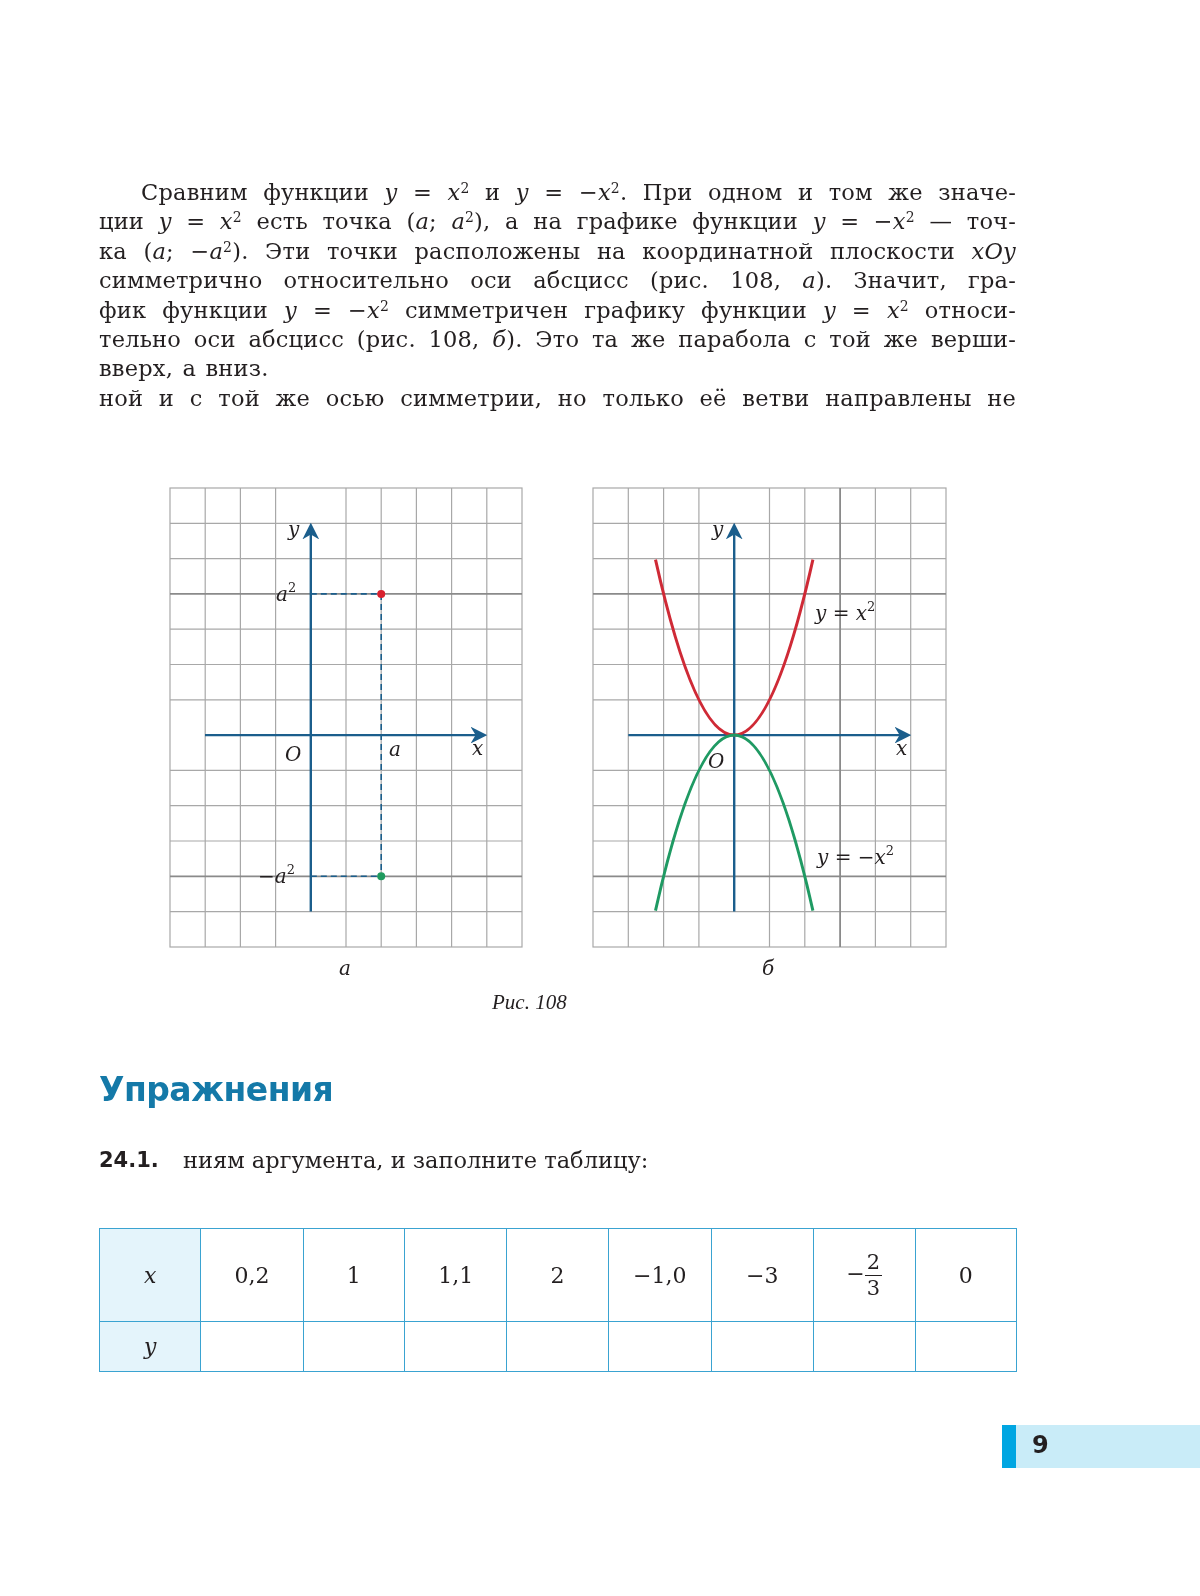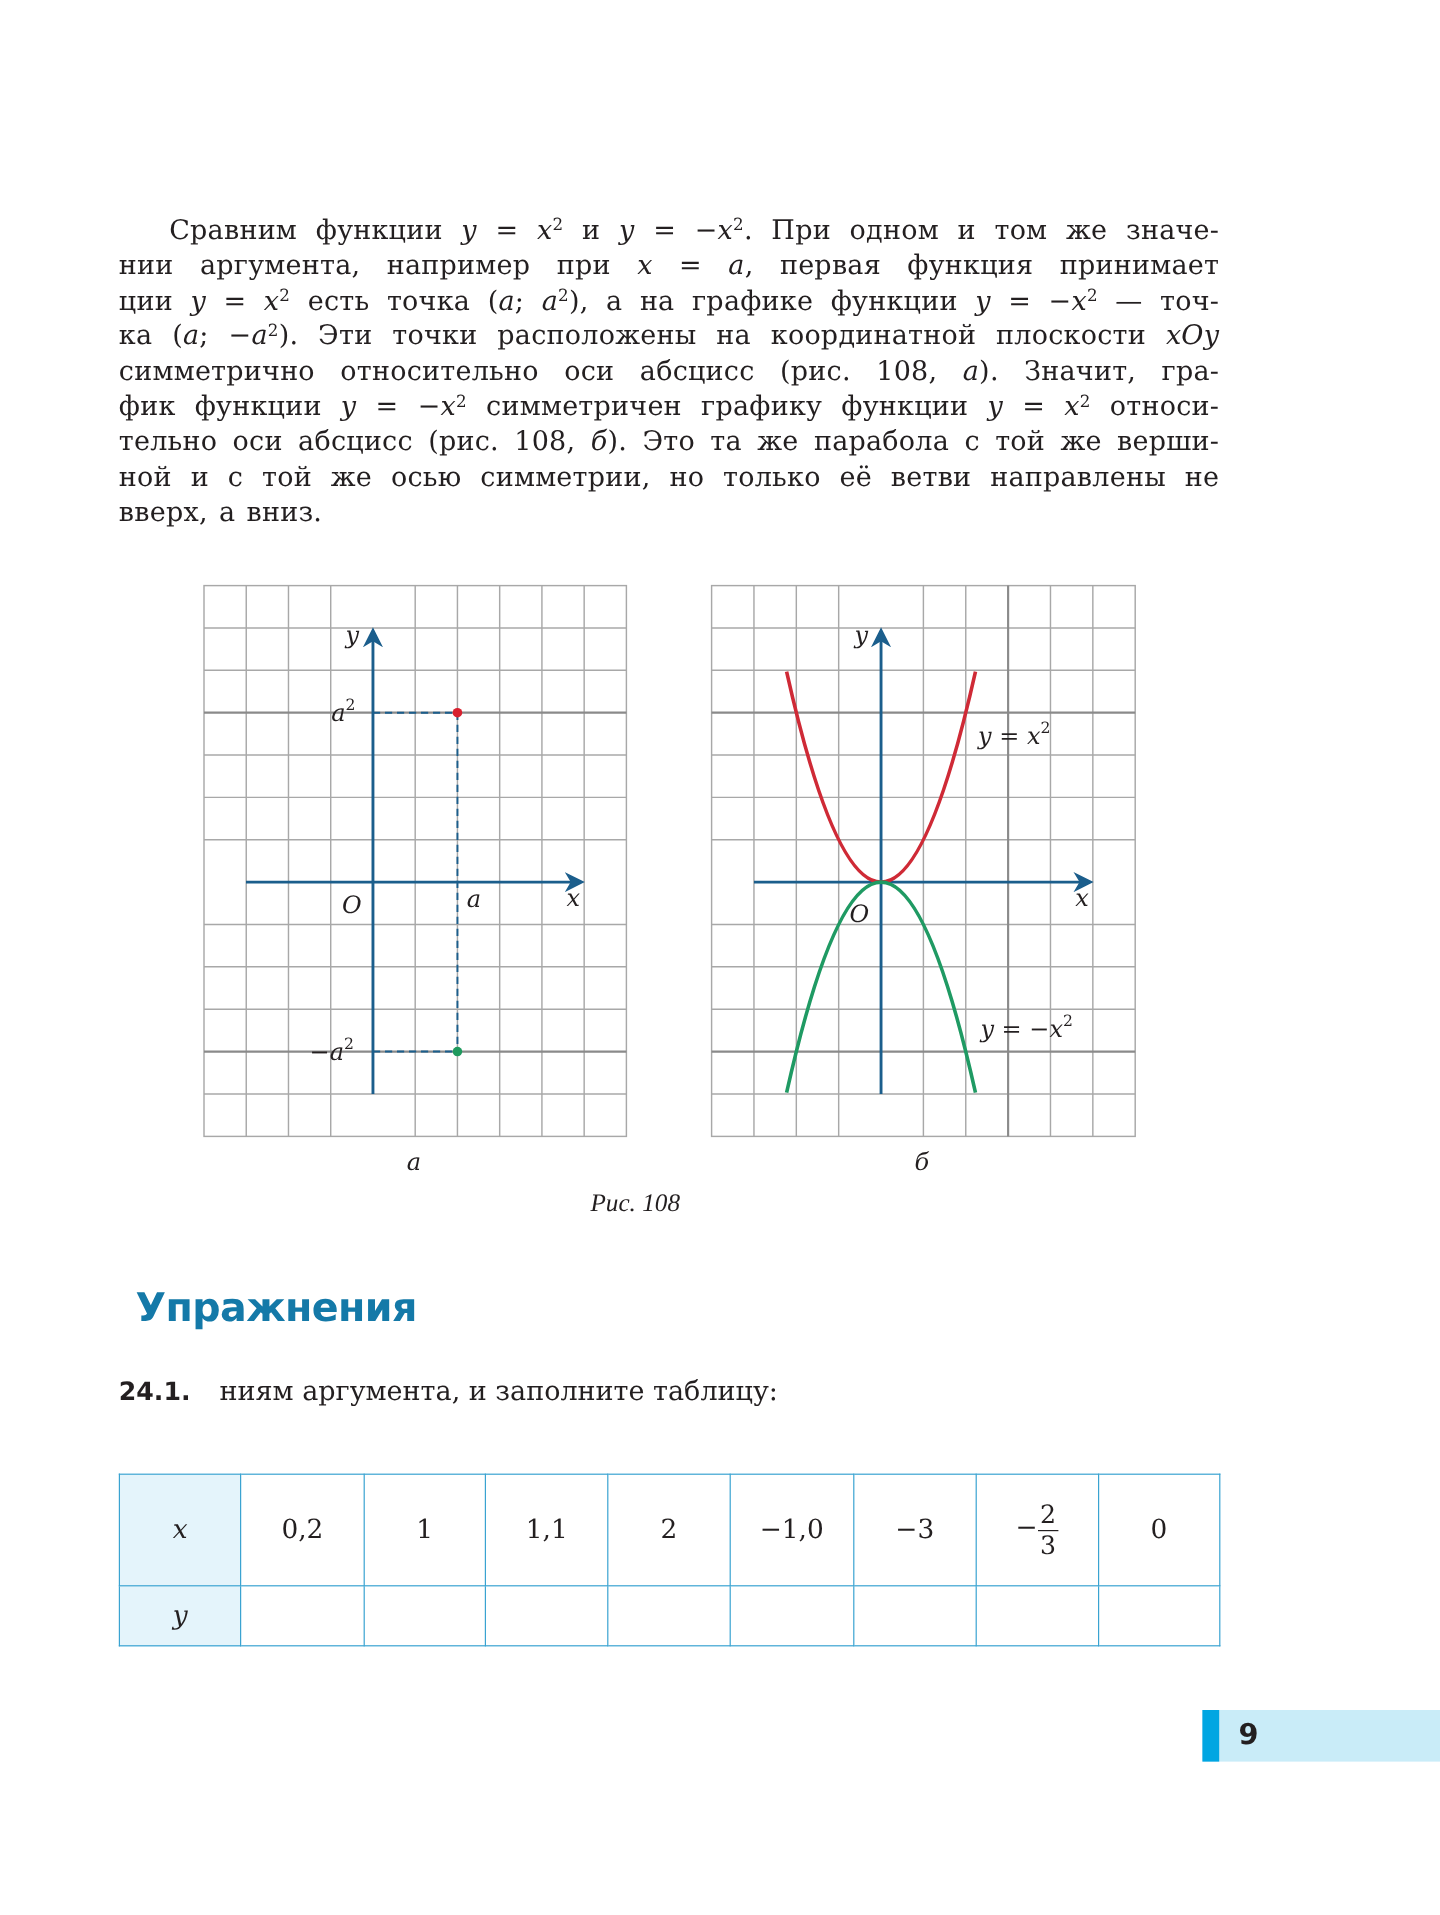--- a/index.html
+++ b/index.html
@@ -10,21 +10,21 @@
           letter-spacing: 0.2px; word-spacing: 2px; }
   .para .line { display: block; text-align: justify; text-align-last: justify; white-space: nowrap; height: 29.4px; }
   .para .line.last { text-align-last: left; }
   .para .indent { padding-left: 42px; margin-top: 28px; }
   i, .it { font-style: italic; font-family: "DejaVu Serif", serif; }
   sup { font-size: 0.62em; vertical-align: 0.5em; line-height: 0; }
   svg text { font-family: "DejaVu Serif", serif; font-style: italic; fill: #231f20; }
   .sub-label { position: absolute; font-style: italic; font-size: 20px; }
   .caption { position: absolute; left: 492px; top: 990px; font-style: italic; font-size: 21px; font-family: Liberation Serif, serif; }
   .heading { position: absolute; left: 99px; top: 1070px; font-family: "DejaVu Sans", sans-serif;
-             font-weight: bold; font-size: 33px; color: #1479a8; letter-spacing: -0.5px; margin-left: 14px; }
+             font-weight: bold; font-size: 33px; color: #1479a8; letter-spacing: -0.5px; }
   .ex-num { position: absolute; left: 99px; top: 1148px; font-family: "DejaVu Sans", sans-serif;
             font-weight: bold; font-size: 21px; text-align: right; }
   .ex-text { position: absolute; left: 183px; top: 1146px; width: 833px; font-size: 22.5px; line-height: 29.4px; }
   .ex-text .line { display: block; white-space: nowrap; text-align: justify; text-align-last: justify; height: 29.4px; }
   .ex-text .line.last { text-align-last: left; }
   table.values { position: absolute; left: 99px; top: 1228px; border-collapse: collapse; width: 918px; }
   table.values td { border: 1.5px solid #3aa3d1; text-align: center; font-size: 22px; width: 102px; }
   table.values tr.xrow td { height: 90px; }
   table.values tr.yrow td { height: 47px; }
   table.values td.hdr { background: #e4f4fb; font-style: italic; }
@@ -32,28 +32,27 @@
   .frac .num { border-bottom: 1.5px solid #231f20; padding: 0 2px; }
   .page-tab { position: absolute; left: 1002px; top: 1425px; width: 198px; height: 43px; background: #c9ecf8; }
   .page-tab .bar { position: absolute; left: 0; top: 0; width: 14px; height: 43px; background: #00a6e2; }
   .page-tab .num { position: absolute; left: 30px; top: 6px; font-family: "DejaVu Sans", sans-serif; font-weight: bold; font-size: 24px; color: #231f20; }
 </style>
 </head>
 <body>
 
 <div class="para">
   <span class="line indent">Сравним функции <i>y</i> = <i>x</i><sup>2</sup> и <i>y</i> = −<i>x</i><sup>2</sup>. При одном и том же значе-</span>
-  <span class="line">нии аргумента, например при <i>x</i> = <i>a</i>, первая функция принимает</span>
   <span class="line">ции <i>y</i> = <i>x</i><sup>2</sup> есть точка (<i>a</i>; <i>a</i><sup>2</sup>), а на графике функции <i>y</i> = −<i>x</i><sup>2</sup> — точ-</span>
   <span class="line">ка (<i>a</i>; −<i>a</i><sup>2</sup>). Эти точки расположены на координатной плоскости <i>xOy</i></span>
   <span class="line">симметрично относительно оси абсцисс (рис. 108, <i>a</i>). Значит, гра-</span>
   <span class="line">фик функции <i>y</i> = −<i>x</i><sup>2</sup> симметричен графику функции <i>y</i> = <i>x</i><sup>2</sup> относи-</span>
   <span class="line">тельно оси абсцисс (рис. 108, <i>б</i>). Это та же парабола с той же верши-</span>
+  <span class="line last">вверх, а вниз.</span>
   <span class="line">ной и с той же осью симметрии, но только её ветви направлены не</span>
-  <span class="line last">вверх, а вниз.</span>
 </div>
 
 <svg style="position:absolute;left:165px;top:483px;" width="365" height="470" viewBox="165 483 365 470">
   <defs>
     <marker id="arrA" viewBox="0 0 10 10" refX="8" refY="5" markerWidth="7" markerHeight="7" orient="auto">
       <path d="M0,0 L10,5 L0,10 L3,5 z" fill="#1b5e8c"></path>
     </marker>
   </defs>
   <g stroke="#a8a8a8" stroke-width="1.2" fill="none">
     <rect x="170" y="488" width="352" height="459"></rect>

